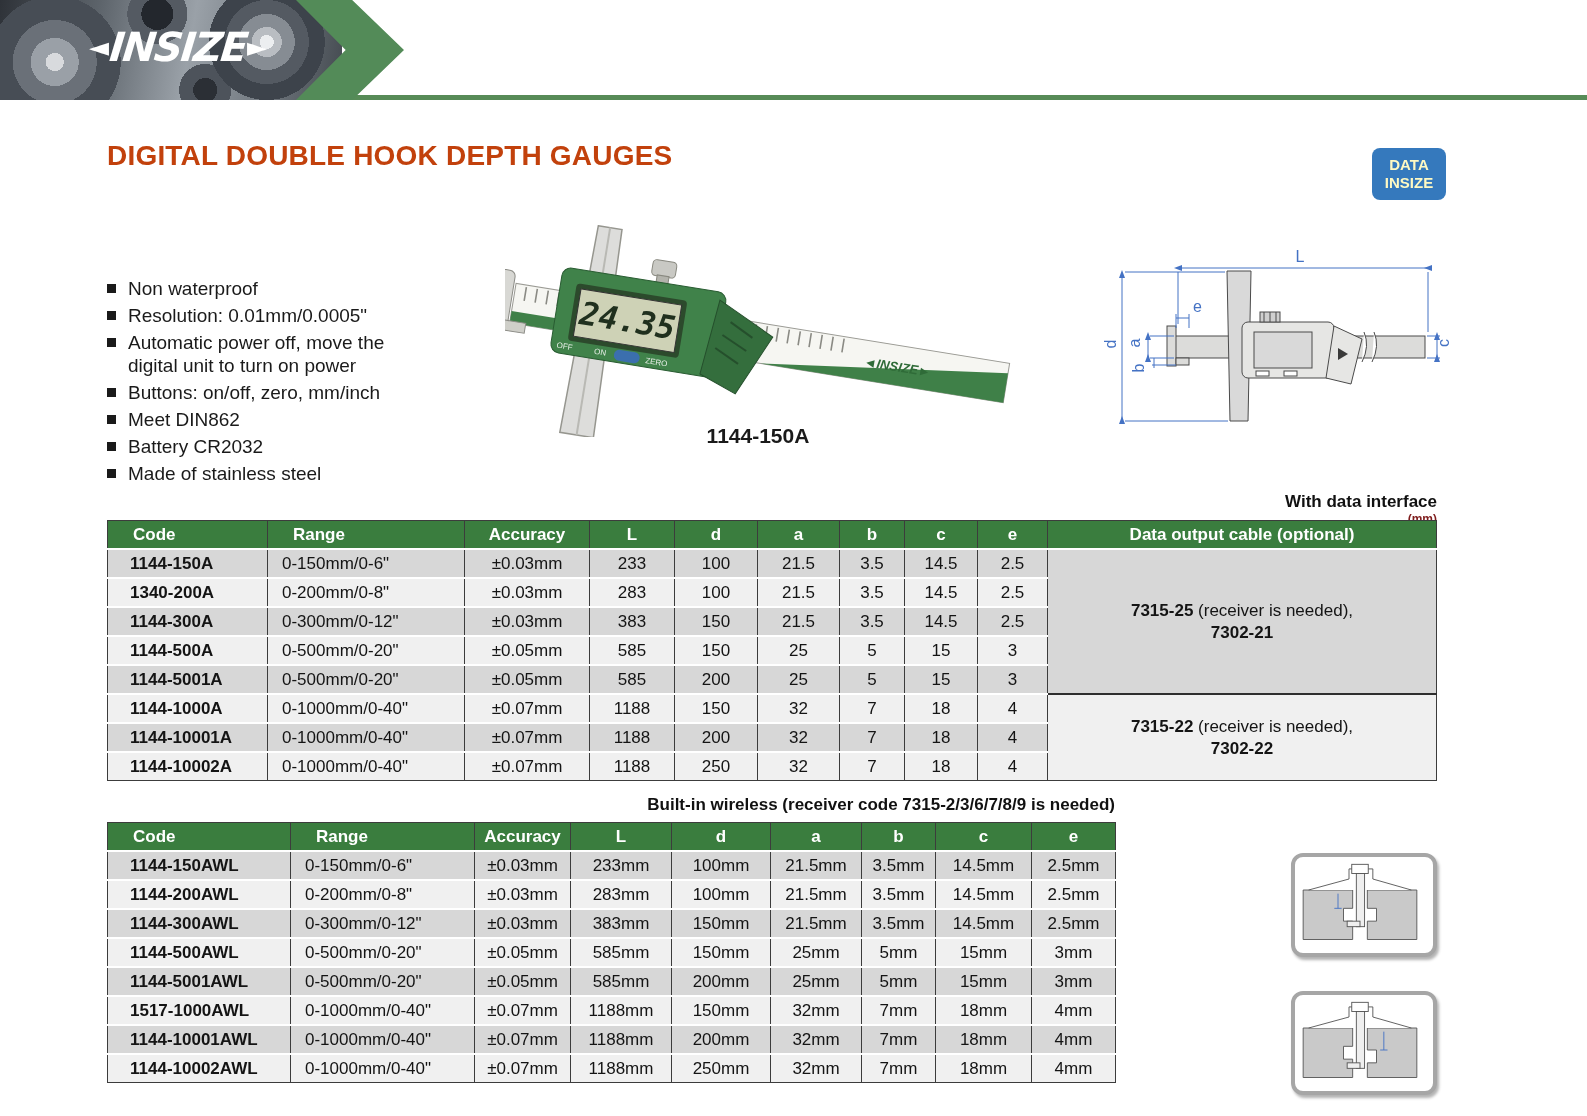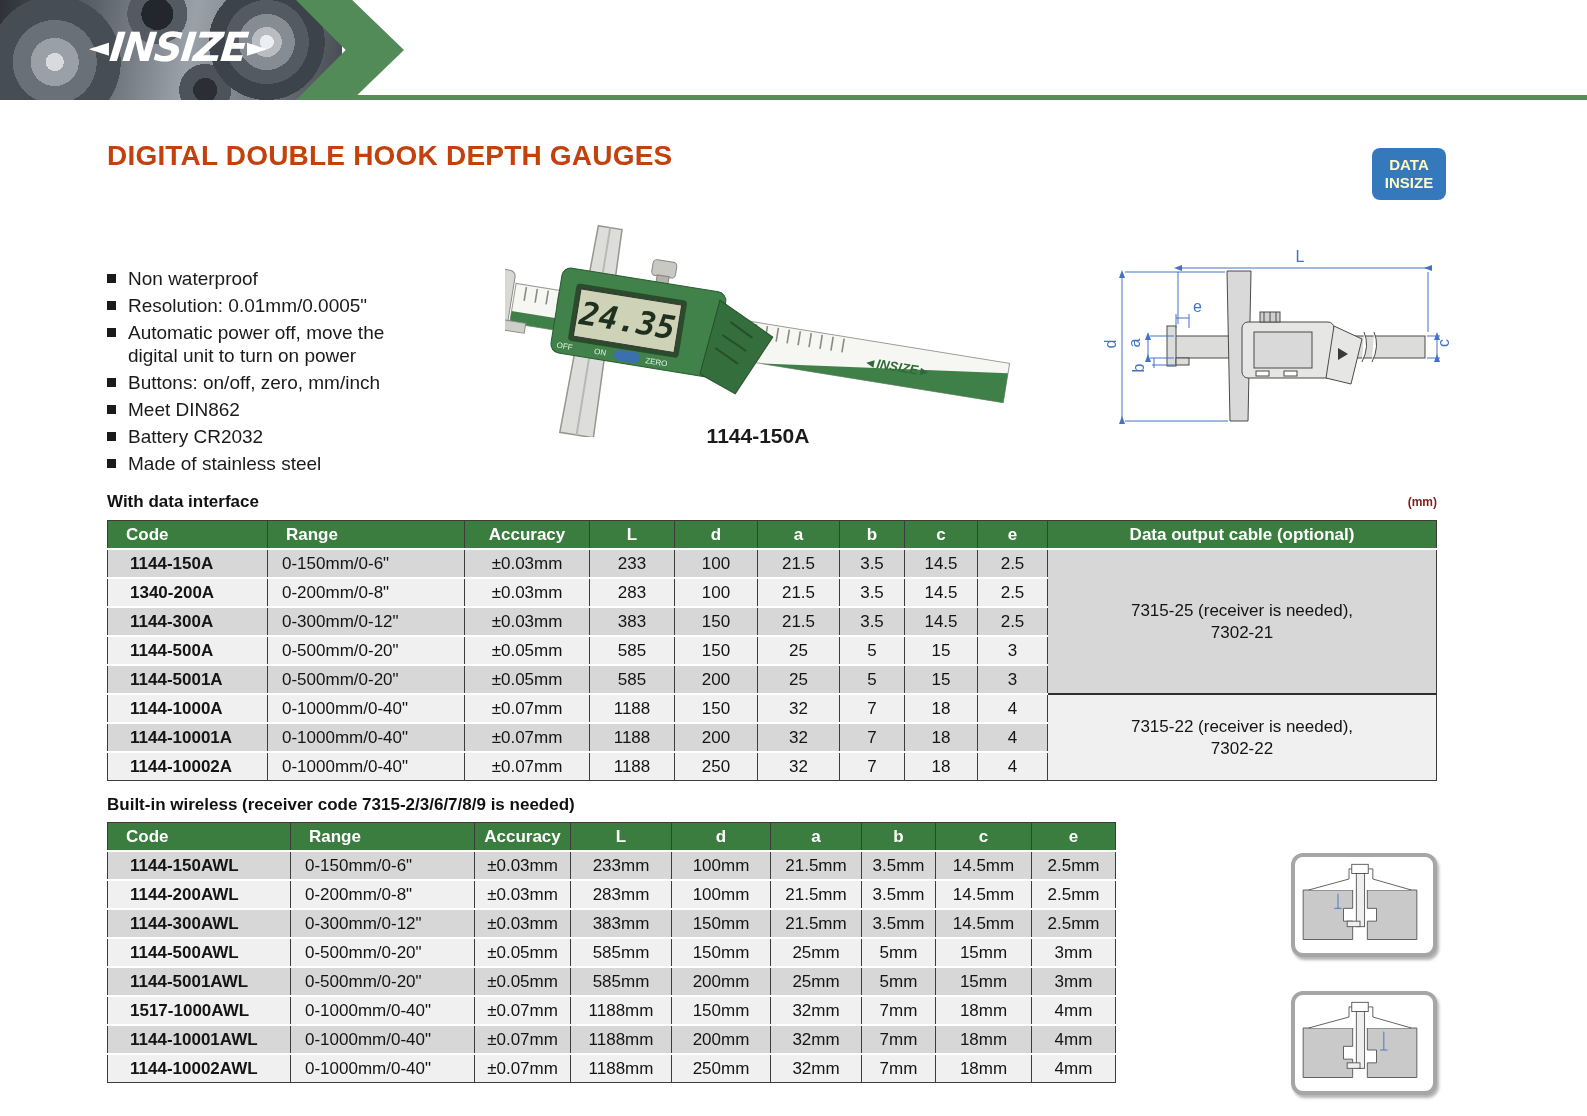--- a/index.html
+++ b/index.html
@@ -24,53 +24,53 @@
     transform:skewX(-6deg);display:flex;align-items:center;}
   .brand-logo .arr{font-size:26px;font-style:normal;letter-spacing:0;transform:skewX(6deg);padding:0 1px;}
 
   
   .title{position:absolute;left:107px;top:140px;font-size:28px;font-weight:bold;color:#c2410c;letter-spacing:.2px;}
   .badge{position:absolute;left:1372px;top:148px;width:74px;height:52px;background:#3579bd;border-radius:8px;
     color:#fef9c3;font-weight:bold;font-size:15px;line-height:18px;text-align:center;
     display:flex;flex-direction:column;justify-content:center;}
 
   
-  .features{position:absolute;left:107px;top:267px;width:330px;}
+  .features{position:absolute;left:107px;top:277px;width:330px;}
   .feat{display:flex;margin-bottom:4px;font-size:19px;line-height:23px;color:#1a1a1a;}
   .feat .sq{flex:0 0 9px;width:9px;height:9px;background:#1a1a1a;margin:7px 12px 0 0;}
 
   
   .photo-wrap{position:absolute;left:505px;top:222px;width:545px;height:215px;}
   .photo-caption{position:absolute;left:678px;top:424px;width:160px;text-align:center;
     font-size:21px;font-weight:bold;color:#1a1a1a;}
 
   
   .diagram-wrap{position:absolute;left:1092px;top:236px;width:358px;height:196px;}
 
   
-  .tbl-label-row{position:absolute;left:107px;width:1330px;display:flex;justify-content:space-between;align-items:center;}
+  .tbl-label-row{position:absolute;left:107px;width:1330px;display:flex;justify-content:space-between;align-items:flex-end;flex-direction:column;}
   .tbl-label{font-size:17px;font-weight:bold;color:#111;}
   .tbl-unit{font-size:12px;font-weight:bold;color:#7f1d1d;}
   .t1{top:492px;}
   .t2{top:795px;width:1008px;}
   .spec{position:absolute;left:107px;border-collapse:collapse;table-layout:fixed;border:1px solid #3c3c3c;}
   .spec1{top:520px;width:1330px;}
   .spec2{top:822px;width:1008px;}
   .spec th{background:#3a7d3e;color:#fff;font-weight:bold;font-size:17px;height:27px;
     border-left:1px solid #3c3c3c;border-right:1px solid #3c3c3c;border-bottom:2px solid #fff;
     text-align:center;padding:0;}
-  .spec th.al{text-align:left;padding-left:18px;}
+  .spec th.al{text-align:left;padding-left:25px;}
   .spec td{height:27px;font-size:17px;color:#141414;text-align:center;padding:0;
     border-left:1px solid #3c3c3c;border-right:1px solid #3c3c3c;border-top:2px solid #fff;}
   .spec tbody tr:nth-child(odd) td{background:#d7d7d7;}
   .spec tbody tr:nth-child(even) td{background:#f0f0f0;}
   .spec td.code{font-weight:bold;text-align:left;padding-left:22px;}
   .spec td.rng{text-align:left;padding-left:14px;}
   .spec tbody td.cable{background:#d2d2d2;text-align:center;line-height:22px;font-size:17px;}
-  .spec tbody td.cable .b{font-weight:normal;}
+  .spec tbody td.cable .b{font-weight:bold;}
   .spec tbody td.cable-sep{border-top:2px solid #2e2e2e;}
 
   
   .app-box{position:absolute;width:138px;height:96px;background:#fff;border:4px solid #a6a6a6;
     border-radius:12px;box-shadow:2px 3px 3px rgba(0,0,0,.3);}
   .app1{left:1291px;top:853px;}
   .app2{left:1291px;top:991px;}
 </style>
 </head>
 <body>

